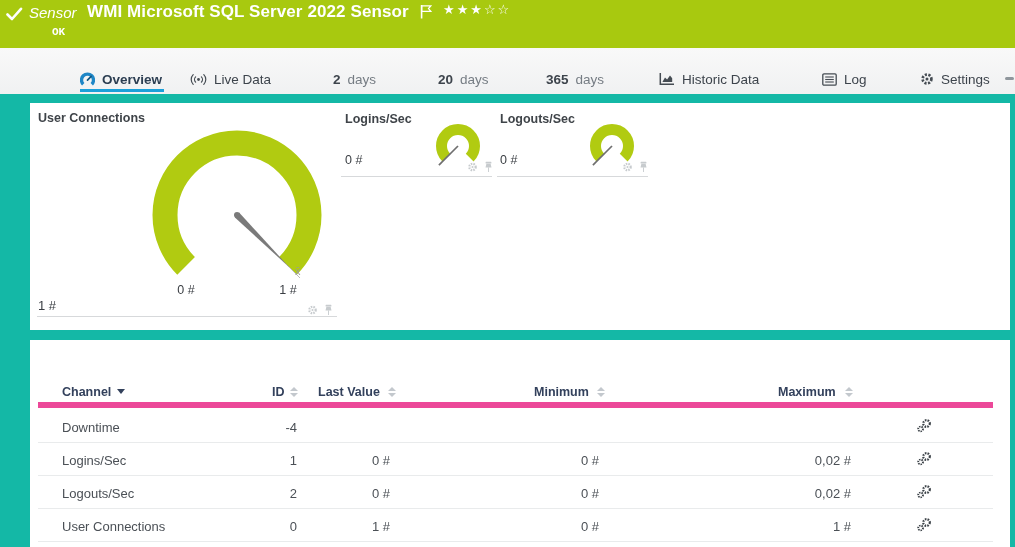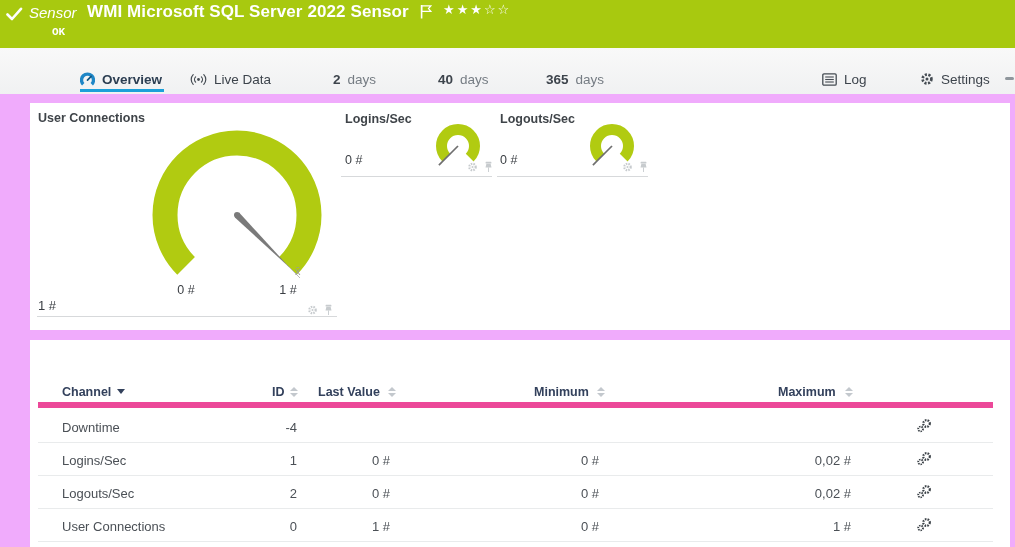--- a/index.html
+++ b/index.html
@@ -1,19 +1,19 @@
 <!DOCTYPE html>
 <html><head>
 <meta charset="utf-8">
 <style>
   * { margin:0; padding:0; box-sizing:border-box; }
   html,body { background:#e8e9ea; }
   .page {
     position:relative; width:1015px; height:547px; overflow:hidden;
-    background:#f0abfc; font-family:"Liberation Sans", sans-serif;
+    background:#14b8a6; font-family:"Liberation Sans", sans-serif;
     -webkit-font-smoothing:antialiased;
   }
   
   .topbar { position:absolute; left:0; top:0; width:1015px; height:48px; background:#a8c90f; color:#fff; }
   .topbar .check { position:absolute; left:6px; top:7px; }
   .topbar .kind  { position:absolute; left:29px; top:4px; font-size:15px; font-style:italic; }
   .topbar .title { position:absolute; left:87px; top:2px; font-size:17px; font-weight:bold; letter-spacing:.1px; }
   .topbar .flag  { position:absolute; left:420px; top:4px; cursor:pointer; }
   .topbar .stars { position:absolute; left:443px; top:2px; font-size:13px; letter-spacing:2px; cursor:pointer; }
   .topbar .status{ position:absolute; left:52px; top:26px; font-size:11px; font-weight:bold;font-family:Liberation Mono, monospace; }
@@ -91,26 +91,33 @@
         <path d="M11.4 3.9 a3.7 3.7 0 0 1 0 5.2" fill="none" stroke="#454c53" stroke-width="1.2" stroke-linecap="round"></path>
         <path d="M13.8 1.7 a6.8 6.8 0 0 1 0 9.6" fill="none" stroke="#454c53" stroke-width="1.2" stroke-linecap="round"></path>
       </svg>
       <span>Live Data</span>
     </div>
     <div class="tab" style="left:333px">
       <span class="num">2</span>
       <span class="unit">days</span>
     </div>
     <div class="tab" style="left:438px">
-      <span class="num">40</span>
+      <span class="num">20</span>
       <span class="unit">days</span>
     </div>
     <div class="tab" style="left:546px">
       <span class="num">365</span>
       <span class="unit">days</span>
+    </div>
+    <div class="tab" style="left:659px">
+      <svg width="16" height="14" viewBox="0 0 16 14">
+        <path d="M1.3 1 V12.2 H15" fill="none" stroke="#454c53" stroke-width="1.5"></path>
+        <path d="M3.4 10 L6 5.4 L8.1 7.4 L11 3.4 L13.2 6.2 V10 Z" fill="#454c53"></path>
+      </svg>
+      <span>Historic Data</span>
     </div>
     <div class="tab" style="left:822px">
       <svg width="15" height="13" viewBox="0 0 15 13">
         <rect x="0.8" y="0.8" width="13.4" height="11.4" rx="1.2" fill="none" stroke="#454c53" stroke-width="1.3"></rect>
         <line x1="3.2" y1="4" x2="11.8" y2="4" stroke="#454c53" stroke-width="1.1"></line>
         <line x1="3.2" y1="6.5" x2="11.8" y2="6.5" stroke="#454c53" stroke-width="1.1"></line>
         <line x1="3.2" y1="9" x2="11.8" y2="9" stroke="#454c53" stroke-width="1.1"></line>
       </svg>
       <span>Log</span>
     </div>

